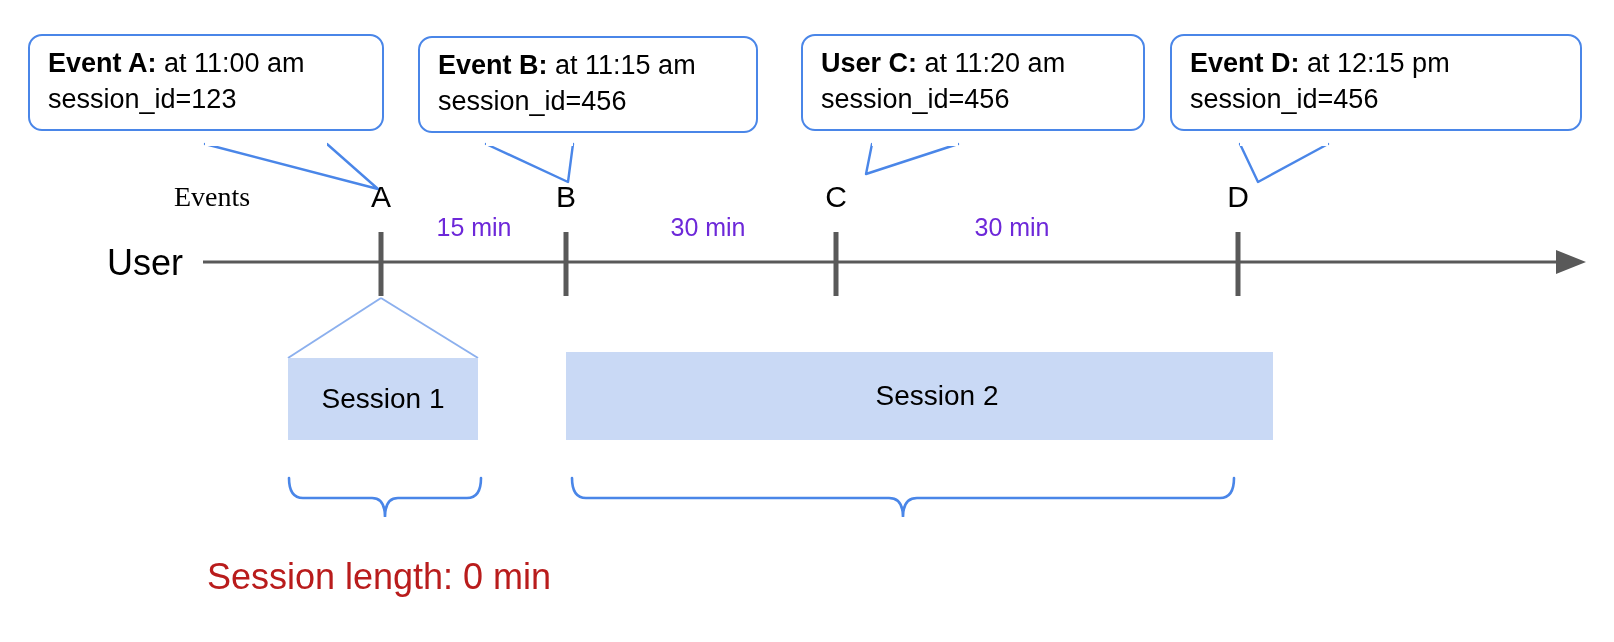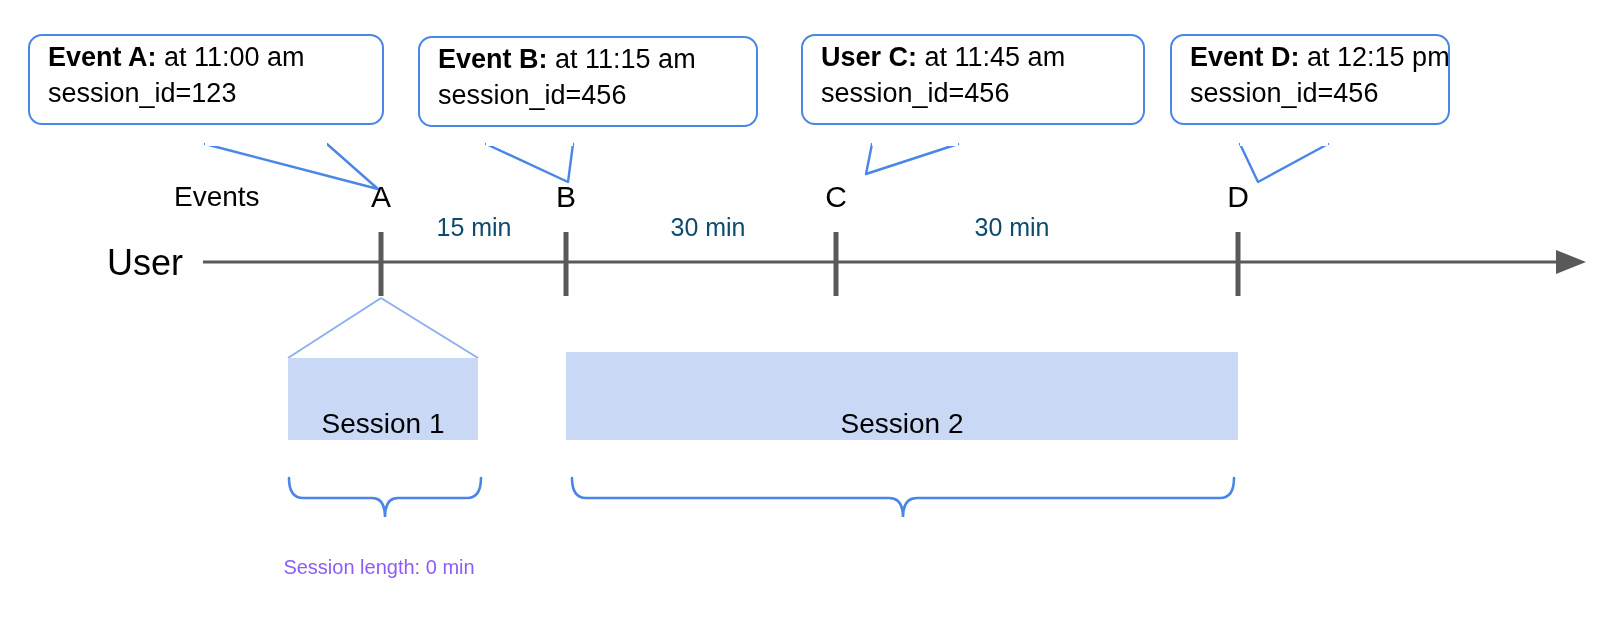--- a/index.html
+++ b/index.html
@@ -24,21 +24,21 @@
     pointer-events: none;
   }
 
   
   .callout {
     position: absolute;
     box-sizing: border-box;
     border: 2px solid #4a86e8;
     border-radius: 14px;
     background: #ffffff;
-    padding: 4px 18px 12px 18px;
+    padding: 10px 18px 12px 18px;
     color: #000000;
     font-size: 27px;
     line-height: 1.32;
     white-space: nowrap;
     z-index: 3;
   }
   .callout .ttl {
     font-weight: bold;
   }
   .callout .ln2 {
@@ -62,67 +62,67 @@
   .marker-letter {
     position: absolute;
     font-size: 30px;
     color: #000000;
     transform: translateX(-50%);
     white-space: nowrap;
   }
   .gap-label {
     position: absolute;
     font-size: 25px;
-    color: #0c4a6e;
+    color: #6d28d9;
     transform: translateX(-50%);
     white-space: nowrap;
   }
 
   
   .session-bar {
     position: absolute;
     background: #c9d9f5;
     display: flex;
-    align-items: flex-end;
+    align-items: center;
     justify-content: center;
     color: #000000;
     font-size: 28px;
     z-index: 2;
   }
 
   
   .len-label {
     position: absolute;
-    font-size: 20px;
-    color: #8b5cf6;
+    font-size: 36px;
+    color: #b91c1c;
     transform: translateX(-50%);
     white-space: nowrap;
   }
 </style>
 </head>
 <body>
 
 <div id="stage">
 
   <div class="callout" id="callout-a" style="left:28px; top:34px; width:356px;">
     <span class="ttl">Event A:</span><span> at 11:00 am</span>
     <span class="ln2">session_id=123</span>
   </div>
 
   <div class="callout" id="callout-b" style="left:418px; top:36px; width:340px;">
     <span class="ttl">Event B:</span><span> at 11:15 am</span>
     <span class="ln2">session_id=456</span>
   </div>
 
   <div class="callout" id="callout-c" style="left:801px; top:34px; width:344px;">
-    <span class="ttl">User C:</span><span> at 11:45 am</span>
+    <span class="ttl">User C:</span><span> at 11:20 am</span>
     <span class="ln2">session_id=456</span>
   </div>
 
-  <div class="callout" id="callout-d" style="left:1170px; top:34px; width:280px;">
+  <div class="callout" id="callout-d" style="left:1170px; top:34px; width:412px;">
     <span class="ttl">Event D:</span><span> at 12:15 pm</span>
     <span class="ln2">session_id=456</span>
   </div>
 
   <svg class="layer" viewBox="0 0 1614 642">
 
     <polygon points="205,144 378,189 327,144" fill="#ffffff" stroke="#4a86e8" stroke-width="2.4" stroke-linejoin="round"></polygon>
     <line x1="205" y1="144" x2="327" y2="144" stroke="#ffffff" stroke-width="4"></line>
 
     <polygon points="486,144 568,182 573,144" fill="#ffffff" stroke="#4a86e8" stroke-width="2.4" stroke-linejoin="round"></polygon>
@@ -145,34 +145,34 @@
     <line x1="381" y1="298" x2="288" y2="358" stroke="#8cb0ee" stroke-width="2"></line>
     <line x1="381" y1="298" x2="478" y2="358" stroke="#8cb0ee" stroke-width="2"></line>
 
     <path d="M 289,478 Q 289,498 303,498 L 372,498 Q 385,498 385,517 Q 385,498 398,498 L 467,498 Q 481,498 481,478" fill="none" stroke="#4a86e8" stroke-width="2.6" stroke-linecap="round"></path>
 
     <path d="M 572,478 Q 572,498 586,498 L 889,498 Q 903,498 903,517 Q 903,498 917,498 L 1220,498 Q 1234,498 1234,478" fill="none" stroke="#4a86e8" stroke-width="2.6" stroke-linecap="round"></path>
   </svg>
 
   <div class="tl-label-user" style="left:95px; top:242px;">User</div>
 
-  <div class="tl-label-events" style="left:174px; top:181px;">Events</div>
+  <div class="tl-label-events" style="left:174px; top:181px;font-family:Liberation Serif, serif;">Events</div>
 
   <div class="marker-letter" style="left:381px; top:180px;">A</div>
   <div class="marker-letter" style="left:566px; top:180px;">B</div>
   <div class="marker-letter" style="left:836px; top:180px;">C</div>
   <div class="marker-letter" style="left:1238px; top:180px;">D</div>
 
   <div class="gap-label" style="left:474px; top:213px;">15 min</div>
   <div class="gap-label" style="left:708px; top:213px;">30 min</div>
   <div class="gap-label" style="left:1012px; top:213px;">30 min</div>
 
   <div class="session-bar" style="left:288px; top:358px; width:190px; height:82px;">
     <span>Session 1</span>
   </div>
 
-  <div class="session-bar" style="left:566px; top:352px; width:672px; height:88px;">
+  <div class="session-bar" style="left:566px; top:352px; width:672px; height:88px;padding-left:35px;">
     <span>Session 2</span>
   </div>
 
   <div class="len-label" style="left:379px; top:556px;">Session length: 0 min</div>
 
 </div>
 
 </body></html>

